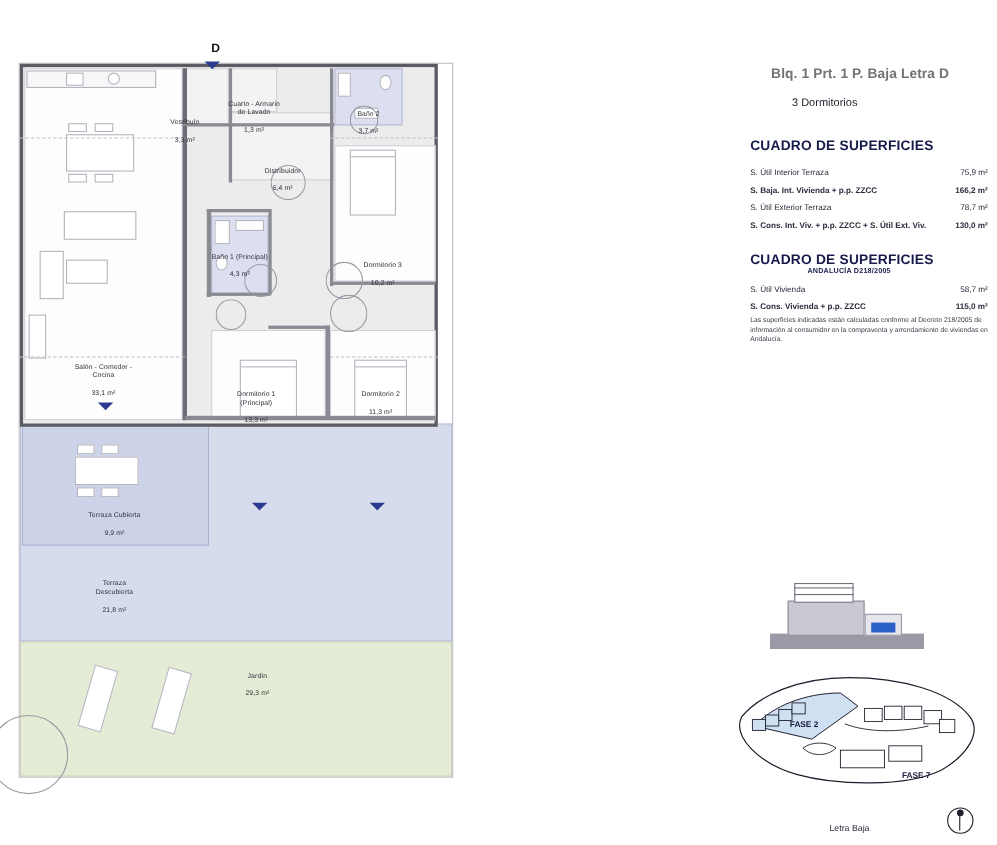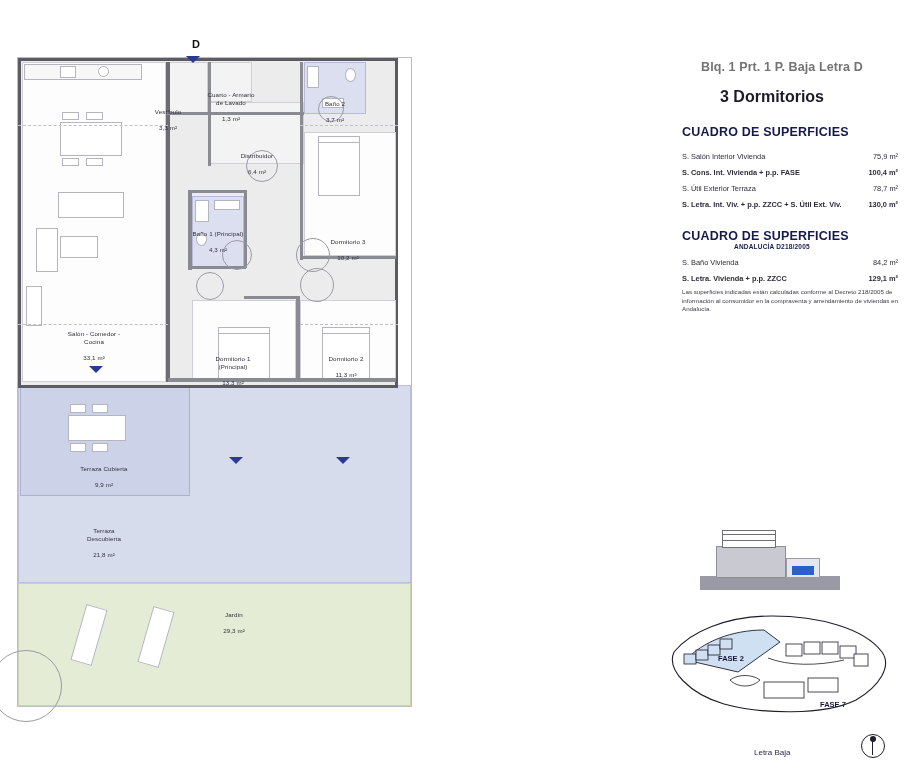--- a/index.html
+++ b/index.html
@@ -157,22 +157,22 @@
     left: 22px; top: 60px;
     font-size: 12.5px;
     font-weight: bold;
     color: #737373;
     letter-spacing: .1px;
     margin-left: 19px;
   }
   .p-sub {
     position: absolute;
     left: 60px; top: 88px;
-    font-size: 16px;
-    font-weight: bold;
+    font-size: 10px;
+    font-weight: normal;
     color: #1c1c2a;
   }
   .sec-h {
     position: absolute;
     font-size: 12.5px;
     font-weight: bold;
     color: #161a4a;
     letter-spacing: .2px;
   }
   .sec-h2 {
@@ -426,45 +426,45 @@
 
 </div>
 
 <div id="panel">
 
   <div class="p-title">Blq. 1 Prt. 1 P. Baja Letra D</div>
   <div class="p-sub">3 Dormitorios</div>
 
   <div class="sec-h" style="left:22px; top:125px;">CUADRO DE SUPERFICIES</div>
   <div class="row" style="top:152px;">
-    <span class="nm">S. Salón Interior Vivienda</span>
+    <span class="nm">S. Útil Interior Terraza</span>
     <span class="vl">75,9 m²</span>
   </div>
   <div class="row bold" style="top:168px;">
-    <span class="nm">S. Cons. Int. Vivienda + p.p. FASE</span>
-    <span class="vl">100,4 m²</span>
+    <span class="nm">S. Baja. Int. Vivienda + p.p. ZZCC</span>
+    <span class="vl">166,2 m²</span>
   </div>
   <div class="row" style="top:184px;">
     <span class="nm">S. Útil Exterior Terraza</span>
     <span class="vl">78,7 m²</span>
   </div>
   <div class="row bold" style="top:200px;">
-    <span class="nm">S. Letra. Int. Viv. + p.p. ZZCC + S. Útil Ext. Viv.</span>
+    <span class="nm">S. Cons. Int. Viv. + p.p. ZZCC + S. Útil Ext. Viv.</span>
     <span class="vl">130,0 m²</span>
   </div>
 
   <div class="sec-h" style="left:22px; top:229px;">CUADRO DE SUPERFICIES</div>
   <div class="sec-h2" style="left:74px; top:243px;">ANDALUCÍA D218/2005</div>
   <div class="row" style="top:258px;">
-    <span class="nm">S. Baño Vivienda</span>
-    <span class="vl">84,2 m²</span>
+    <span class="nm">S. Útil Vivienda</span>
+    <span class="vl">58,7 m²</span>
   </div>
   <div class="row bold" style="top:274px;">
-    <span class="nm">S. Letra. Vivienda + p.p. ZZCC</span>
-    <span class="vl">129,1 m²</span>
+    <span class="nm">S. Cons. Vivienda + p.p. ZZCC</span>
+    <span class="vl">115,0 m²</span>
   </div>
 
   <div class="note">Las superficies indicadas están calculadas conforme al Decreto 218/2005 de información al consumidor en la compraventa y arrendamiento de viviendas en Andalucía.</div>
 </div>
 
 <div class="sketch">
   <div class="sk" style="left:0px; top:52px; width:140px; height:14px; background:#9a9aa6;"></div>
   <div class="sk" style="left:16px; top:22px; width:70px; height:32px; background:#c9c9d2; border:1px solid #8e8e99;"></div>
   <div class="sk" style="left:22px; top:6px; width:54px; height:18px; border:1px solid #6f6f7c; background:#ffffff;"></div>
   <div class="sk" style="left:22px; top:10px; width:54px; height:1px; background:#6f6f7c;"></div>

